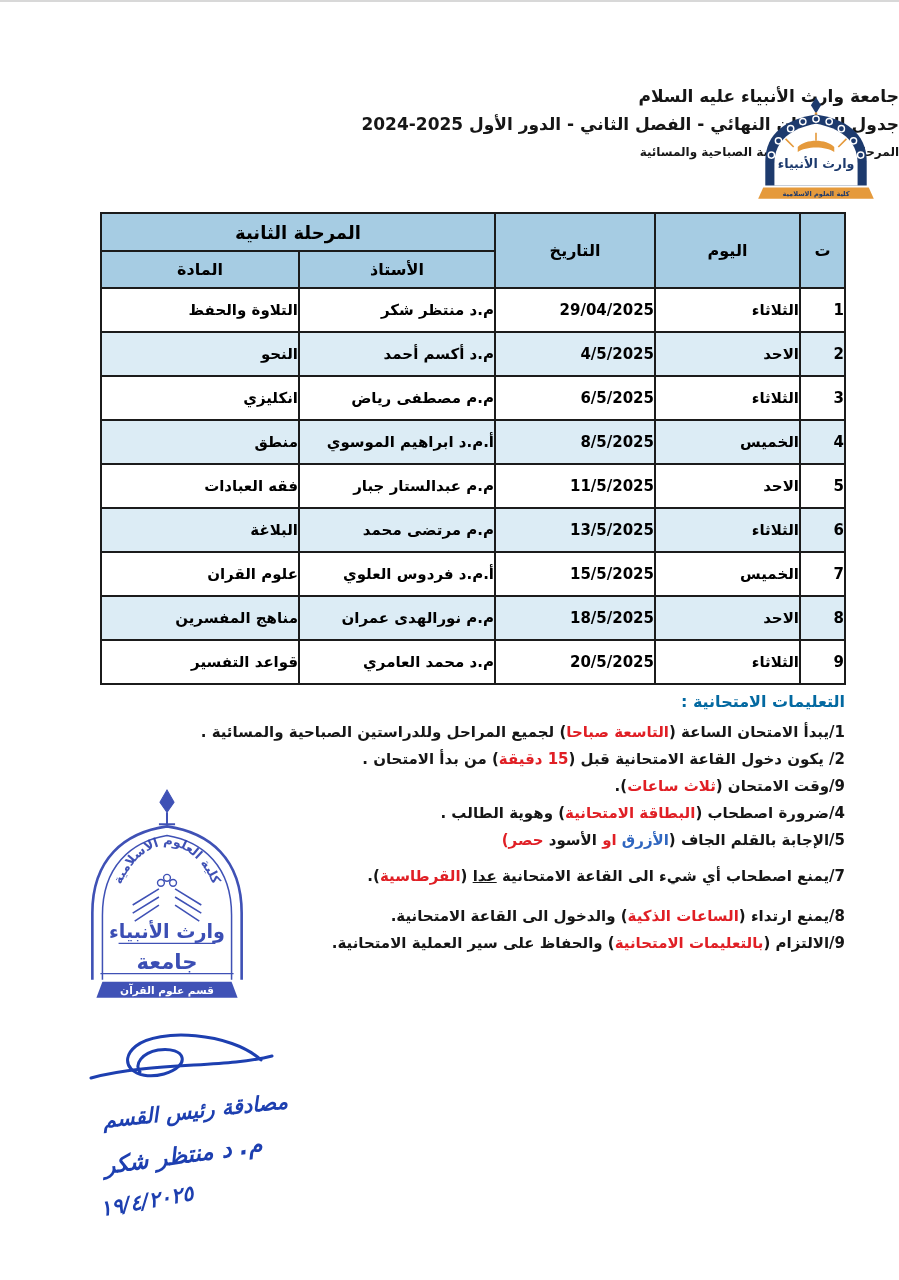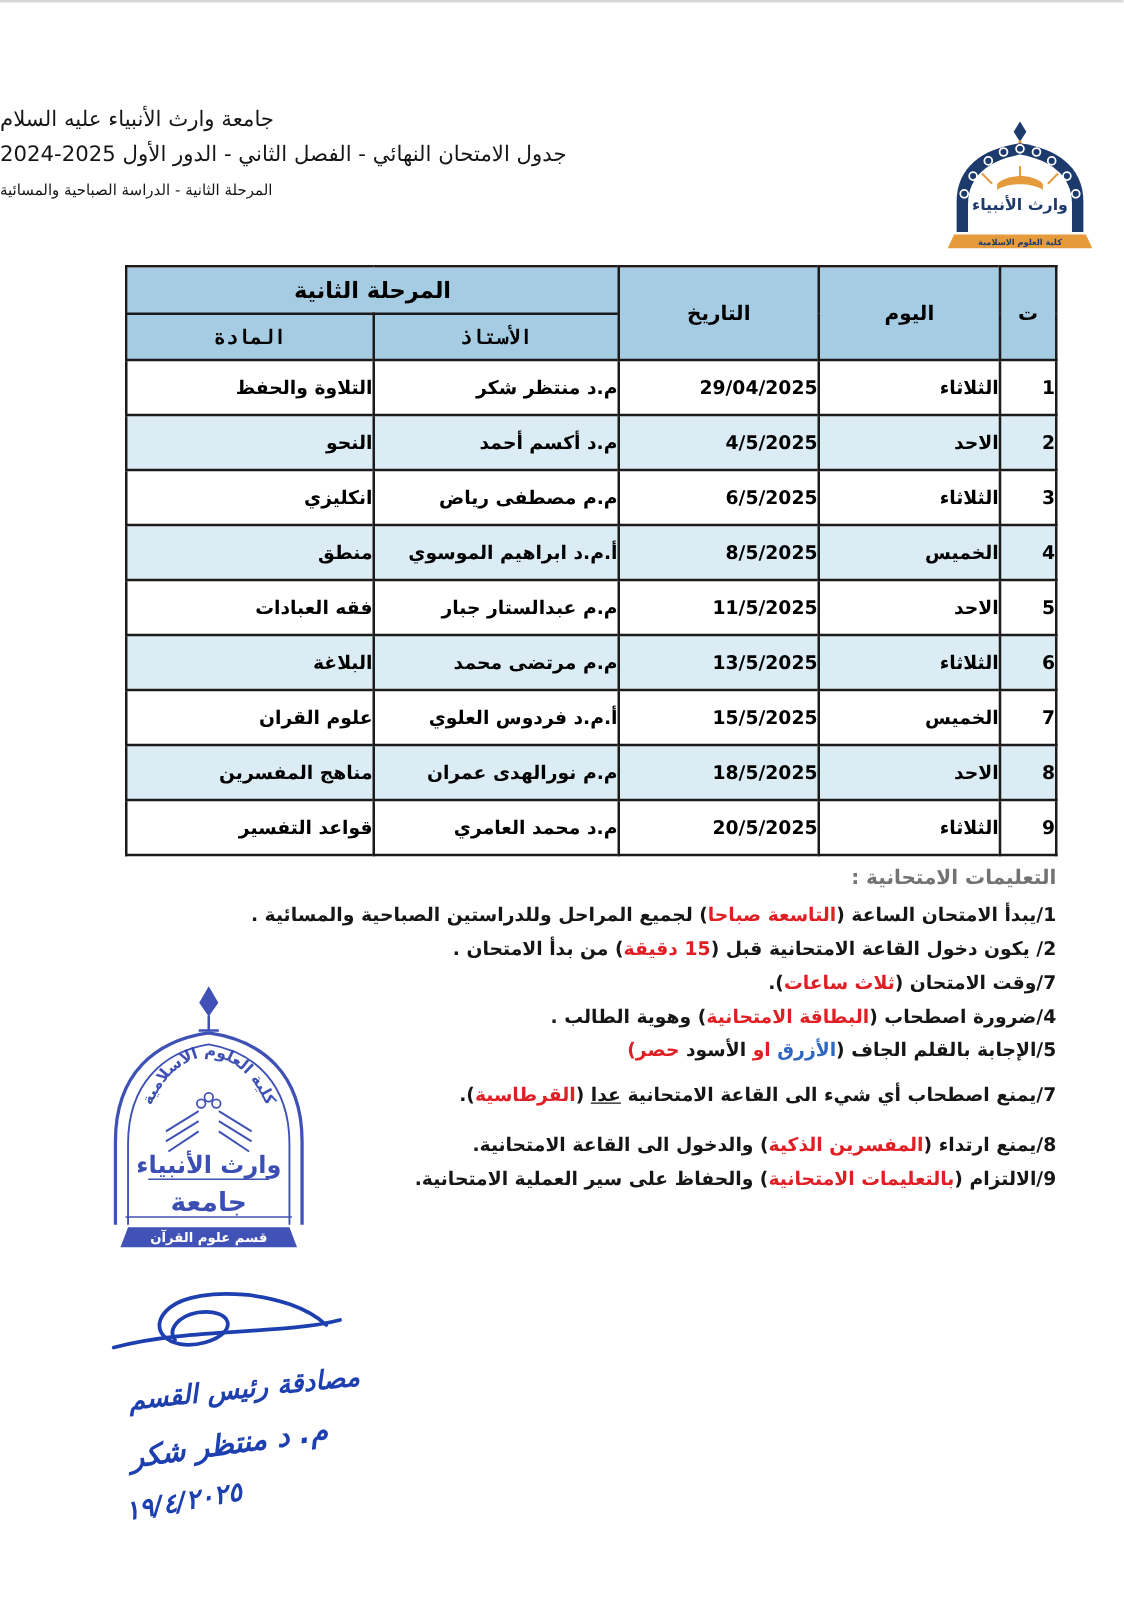--- a/index.html
+++ b/index.html
@@ -3,49 +3,49 @@
 <meta charset="utf-8">
 <style>
   html,body{margin:0;padding:0;}
   body{
     width:899px;height:1280px;position:relative;background:#ffffff;
     font-family:"DejaVu Sans", sans-serif;color:#161616;overflow:hidden;direction:rtl;
   }
   .scan-edge{position:absolute;top:0;left:0;right:0;height:2px;background:#c8c8c8;opacity:.7;}
 
   
-  .header-block{position:absolute;top:82px;right:0;left:0;text-align:left;font-weight:normal;}
+  .header-block{position:absolute;top:82px;right:0;left:0;text-align:right;font-weight:bold;}
   .h-line{margin:0;font-size:17px;line-height:28px;white-space:nowrap;}
   .h-line.small{font-size:12px;}
 
   
   .logo-wrap{position:absolute;top:94px;right:12px;width:142px;height:112px;}
 
   
   .exam-table{
     position:absolute;top:212px;right:53px;width:744px;
     border-collapse:collapse;table-layout:fixed;direction:rtl;
   }
   .exam-table th,.exam-table td{
     border:2px solid #1b1b1b;vertical-align:middle;
     font-weight:bold;color:#000;padding:0;overflow:hidden;white-space:nowrap;
   }
   .exam-table thead th{background:#a6cce3;font-size:16px;}
   .exam-table th.stage{font-size:18px;background:#a6cce3;}
   .exam-table thead tr.r1 th{height:36px;}
-  .exam-table thead tr.r2 th{height:35px;font-family:Liberation Mono, monospace;}
+  .exam-table thead tr.r2 th{height:35px;}
   .exam-table tbody tr{height:44px;}
   .exam-table tbody tr:nth-child(even) td{background:#dcecf5;}
   .exam-table tbody td{font-size:15px;}
   col.c-num{width:45px;} col.c-day{width:145px;} col.c-date{width:160px;}
   col.c-prof{width:196px;} col.c-subj{width:198px;}
 
   
   .instructions{position:absolute;top:692px;right:54px;width:710px;text-align:right;font-weight:bold;}
-  .instr-title{color:#737373;font-size:16px;margin:0 0 8px 0;text-align:right;}
+  .instr-title{color:#0369a1;font-size:16px;margin:0 0 8px 0;text-align:right;}
   .instr-list{font-size:15px;}
   .instr-line{line-height:27px;white-space:nowrap;}
   .instr-line:nth-child(6){margin-top:9px;}
   .instr-line:nth-child(7){margin-top:13px;}
   .seg-k{color:#161616;}
   .seg-r{color:#e01f25;}
   .seg-b{color:#2f66c0;}
   .seg-ku{color:#161616;text-decoration:underline;}
 
   
@@ -174,25 +174,25 @@
         <td>قواعد التفسير</td>
       </tr>
     </tbody>
 </table>
 
 <div class="instructions">
   <p class="instr-title">التعليمات الامتحانية :</p>
   <div class="instr-list">
       <div class="instr-line"><span class="seg-k">1/يبدأ الامتحان الساعة (</span><span class="seg-r">التاسعة صباحا</span><span class="seg-k">) لجميع المراحل وللدراستين الصباحية والمسائية .</span></div>
       <div class="instr-line"><span class="seg-k">2/ يكون دخول القاعة الامتحانية قبل (</span><span class="seg-r">15 دقيقة</span><span class="seg-k">) من بدأ الامتحان .</span></div>
-      <div class="instr-line"><span class="seg-k">7/وقت الامتحان (</span><span class="seg-r">ثلاث ساعات</span><span class="seg-k">).</span></div>
+      <div class="instr-line"><span class="seg-k">9/وقت الامتحان (</span><span class="seg-r">ثلاث ساعات</span><span class="seg-k">).</span></div>
       <div class="instr-line"><span class="seg-k">4/ضرورة اصطحاب (</span><span class="seg-r">البطاقة الامتحانية</span><span class="seg-k">) وهوية الطالب .</span></div>
       <div class="instr-line"><span class="seg-k">5/الإجابة بالقلم الجاف (</span><span class="seg-b">الأزرق</span><span class="seg-r"> او </span><span class="seg-k">الأسود</span><span class="seg-r"> حصر</span><span class="seg-r">)</span></div>
       <div class="instr-line"><span class="seg-k">7/يمنع اصطحاب أي شيء الى القاعة الامتحانية </span><span class="seg-ku">عدا</span><span class="seg-k"> (</span><span class="seg-r">القرطاسية</span><span class="seg-k">).</span></div>
-      <div class="instr-line"><span class="seg-k">8/يمنع ارتداء (</span><span class="seg-r">المفسرين الذكية</span><span class="seg-k">) والدخول الى القاعة الامتحانية.</span></div>
+      <div class="instr-line"><span class="seg-k">8/يمنع ارتداء (</span><span class="seg-r">الساعات الذكية</span><span class="seg-k">) والدخول الى القاعة الامتحانية.</span></div>
       <div class="instr-line"><span class="seg-k">9/الالتزام (</span><span class="seg-r">بالتعليمات الامتحانية</span><span class="seg-k">) والحفاظ على سير العملية الامتحانية.</span></div>
     </div>
 </div>
 
 <div class="stamp-wrap">
   <svg viewBox="0 0 200 228" width="202" height="230">
     <g stroke="#2b3fae" fill="none" opacity="0.9">
       <path d="M100,6 l7,12 -7,10 -7,-10 z" fill="#2b3fae" stroke-width="1"></path>
       <path d="M100,28 v12 M92,40 h16" stroke-width="2"></path>
       <path d="M26,194 V128 C26,74 58,48 100,42 C142,48 174,74 174,128 V194" stroke-width="2.6"></path>

